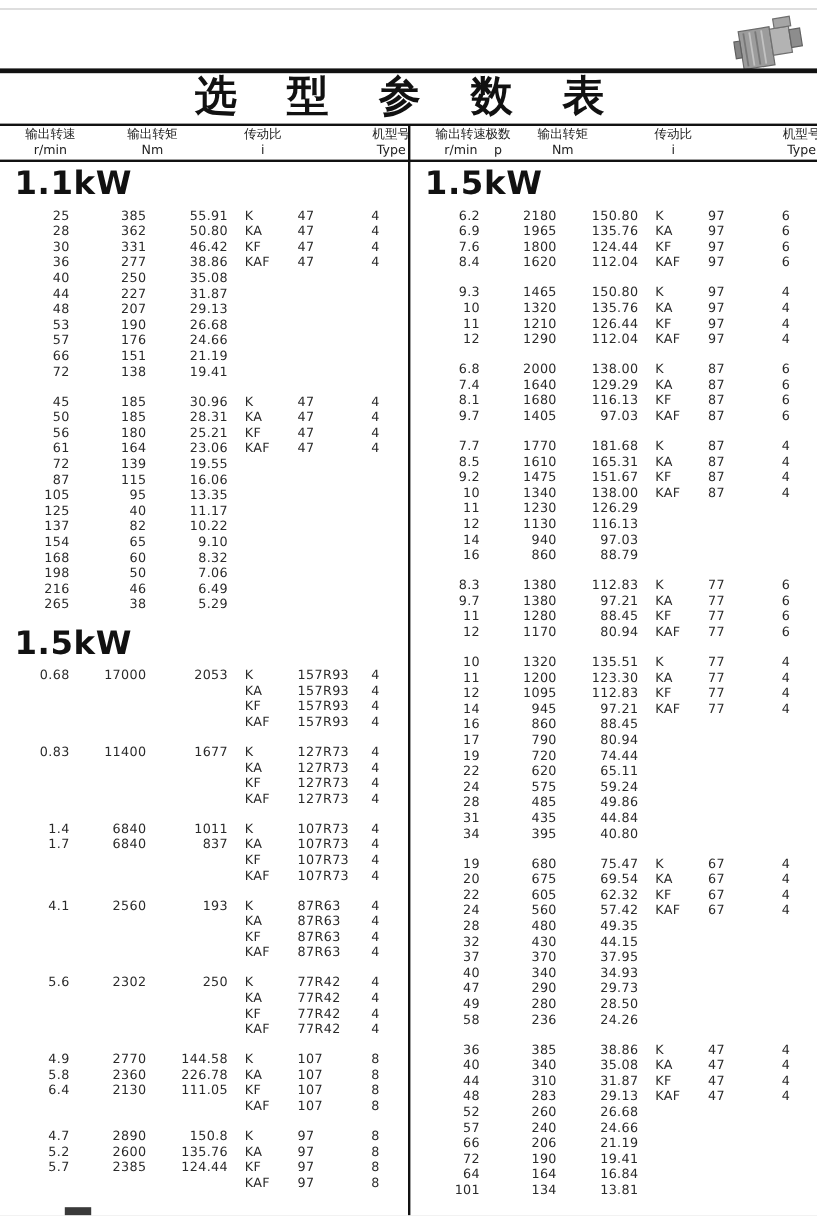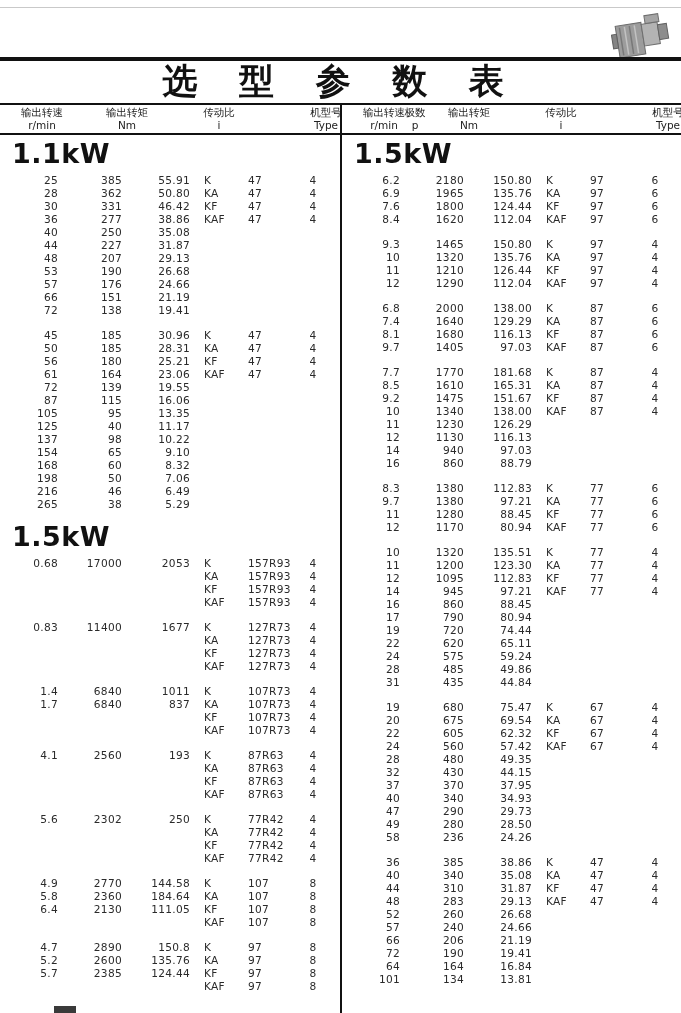--- a/index.html
+++ b/index.html
@@ -278,21 +278,21 @@
             <div class="row">
               <span class="cell c-speed">125</span>
               <span class="cell c-torque">40</span>
               <span class="cell c-ratio">11.17</span>
               <span class="cell c-prefix"></span>
               <span class="cell c-size"></span>
               <span class="cell c-poles"></span>
             </div>
             <div class="row">
               <span class="cell c-speed">137</span>
-              <span class="cell c-torque">98</span>
+              <span class="cell c-torque">82</span>
               <span class="cell c-ratio">10.22</span>
               <span class="cell c-prefix"></span>
               <span class="cell c-size"></span>
               <span class="cell c-poles"></span>
             </div>
             <div class="row">
               <span class="cell c-speed">154</span>
               <span class="cell c-torque">65</span>
               <span class="cell c-ratio">9.10</span>
               <span class="cell c-prefix"></span>
@@ -510,21 +510,21 @@
               <span class="cell c-speed">4.9</span>
               <span class="cell c-torque">2770</span>
               <span class="cell c-ratio">144.58</span>
               <span class="cell c-prefix">K</span>
               <span class="cell c-size">107</span>
               <span class="cell c-poles">8</span>
             </div>
             <div class="row">
               <span class="cell c-speed">5.8</span>
               <span class="cell c-torque">2360</span>
-              <span class="cell c-ratio">184.64</span>
+              <span class="cell c-ratio">226.78</span>
               <span class="cell c-prefix">KA</span>
               <span class="cell c-size">107</span>
               <span class="cell c-poles">8</span>
             </div>
             <div class="row">
               <span class="cell c-speed">6.4</span>
               <span class="cell c-torque">2130</span>
               <span class="cell c-ratio">111.05</span>
               <span class="cell c-prefix">KF</span>
               <span class="cell c-size">107</span>
@@ -862,20 +862,28 @@
               <span class="cell c-poles"></span>
             </div>
             <div class="row">
               <span class="cell c-speed">31</span>
               <span class="cell c-torque">435</span>
               <span class="cell c-ratio">44.84</span>
               <span class="cell c-prefix"></span>
               <span class="cell c-size"></span>
               <span class="cell c-poles"></span>
             </div>
+            <div class="row">
+              <span class="cell c-speed">34</span>
+              <span class="cell c-torque">395</span>
+              <span class="cell c-ratio">40.80</span>
+              <span class="cell c-prefix"></span>
+              <span class="cell c-size"></span>
+              <span class="cell c-poles"></span>
+            </div>
           </div>
         <div class="group">
             <div class="row">
               <span class="cell c-speed">19</span>
               <span class="cell c-torque">680</span>
               <span class="cell c-ratio">75.47</span>
               <span class="cell c-prefix">K</span>
               <span class="cell c-size">67</span>
               <span class="cell c-poles">4</span>
             </div>

